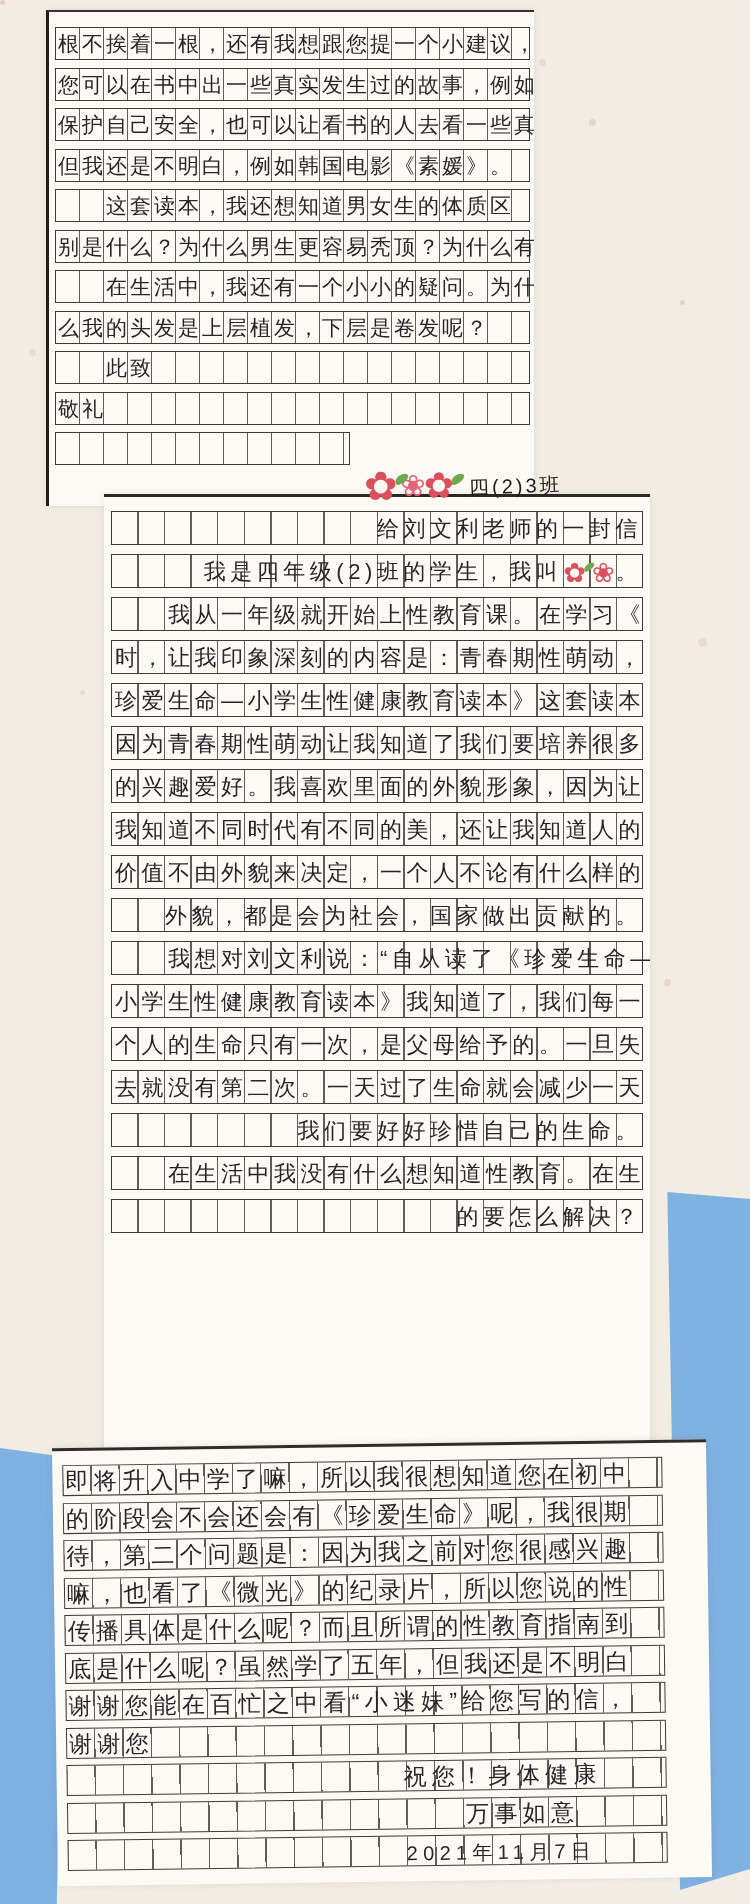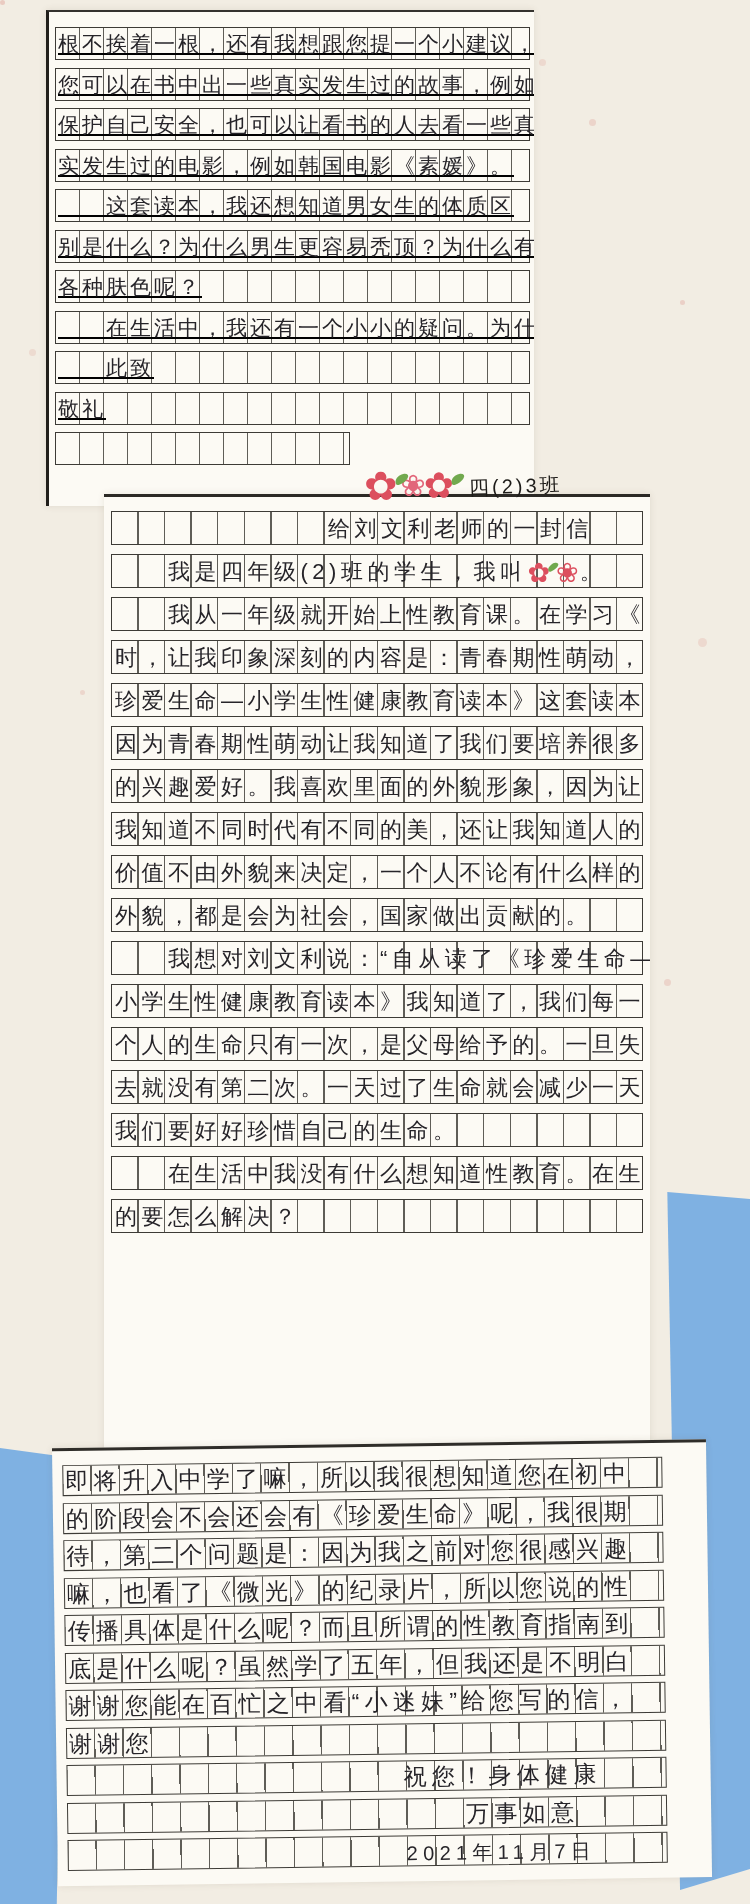--- a/index.html
+++ b/index.html
@@ -20,26 +20,26 @@
       540px 60px 0 1px rgba(214,125,115,.18);}
   
   .page{position:absolute;box-sizing:border-box;background:#fcfaf4;overflow:hidden;
     box-shadow:0 0 7px rgba(90,70,50,.12);}
   .row{position:relative;box-sizing:border-box;border:1.6px solid #3d3b36;background-repeat:repeat;}
   .hw{display:block;white-space:nowrap;color:#262429;}
   
   .page1{left:46px;top:10px;width:488px;height:496px;z-index:1;
     border-top:2.5px solid #35332f;border-left:3px solid #201e1a;padding:15px 4px 0 6px;}
   .page1 .row{height:33px;margin-bottom:7.5px;
-    background-image:repeating-linear-gradient(90deg,rgba(0,0,0,0) 0 22.6px,#5f5d57 22.6px 24px);text-decoration:underline;}
+    background-image:repeating-linear-gradient(90deg,rgba(0,0,0,0) 0 22.6px,#5f5d57 22.6px 24px);}
   .page1 .hw{font-size:21px;letter-spacing:3px;line-height:32px;padding-left:2px;}
   .page1 .row.short{width:62%;}
   
   .page2{left:104px;top:494px;width:546px;height:1038px;z-index:2;
-    border-top:3px solid #2b2925;padding:14px 7px 0 7px;}
+    border-top:3px solid #2b2925;padding:14px 7px 0 7px;text-align:right;}
   .page2 .row{height:34px;margin-bottom:9px;
     background-image:repeating-linear-gradient(90deg,rgba(0,0,0,0) 0 25.2px,#5f5d57 25.2px 26.6px);}
   .page2 .hw{font-size:22px;letter-spacing:4.5px;line-height:33px;padding-left:3px;}
   .page2 .t-ind{padding-left:216px;}
   
   .page3{left:52px;top:1448px;width:654px;height:438px;z-index:2;
     border-top:3px solid #2f2d29;transform:rotate(-0.8deg);transform-origin:20px 0;
     padding:14px 44px 0 10px;}
   .page3 .row{height:31px;margin-bottom:6.5px;
     background-image:repeating-linear-gradient(90deg,rgba(0,0,0,0) 0 26.9px,#5f5d57 26.9px 28.3px);}
@@ -79,33 +79,33 @@
     <div class="row">
         <span class="hw">根不挨着一根，还有我想跟您提一个小建议，</span>
       </div>
     <div class="row">
         <span class="hw">您可以在书中出一些真实发生过的故事，例如</span>
       </div>
     <div class="row">
         <span class="hw">保护自己安全，也可以让看书的人去看一些真</span>
       </div>
     <div class="row">
-        <span class="hw">实发生过的电影，例如韩国电影《素媛》。</span>
+        <span class="hw">但我还是不明白，例如韩国电影《素媛》。</span>
       </div>
     <div class="row">
         <span class="hw">　　这套读本，我还想知道男女生的体质区</span>
       </div>
     <div class="row">
         <span class="hw">别是什么？为什么男生更容易秃顶？为什么有</span>
       </div>
     <div class="row">
-        <span class="hw">各种肤色呢？</span>
-      </div>
-    <div class="row">
         <span class="hw">　　在生活中，我还有一个小小的疑问。为什</span>
+      </div>
+    <div class="row">
+        <span class="hw">么我的头发是上层植发，下层是卷发呢？</span>
       </div>
     <div class="row">
         <span class="hw">　　此致</span>
       </div>
     <div class="row">
         <span class="hw">敬礼</span>
       </div>
     <div class="row short">
         <span class="hw"></span>
       </div>

